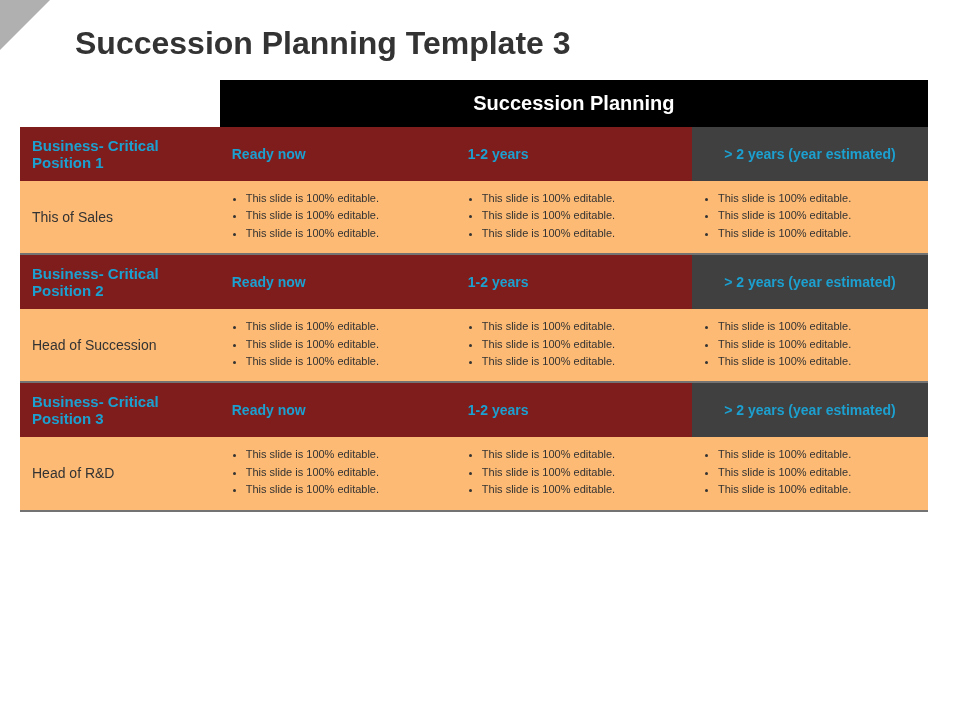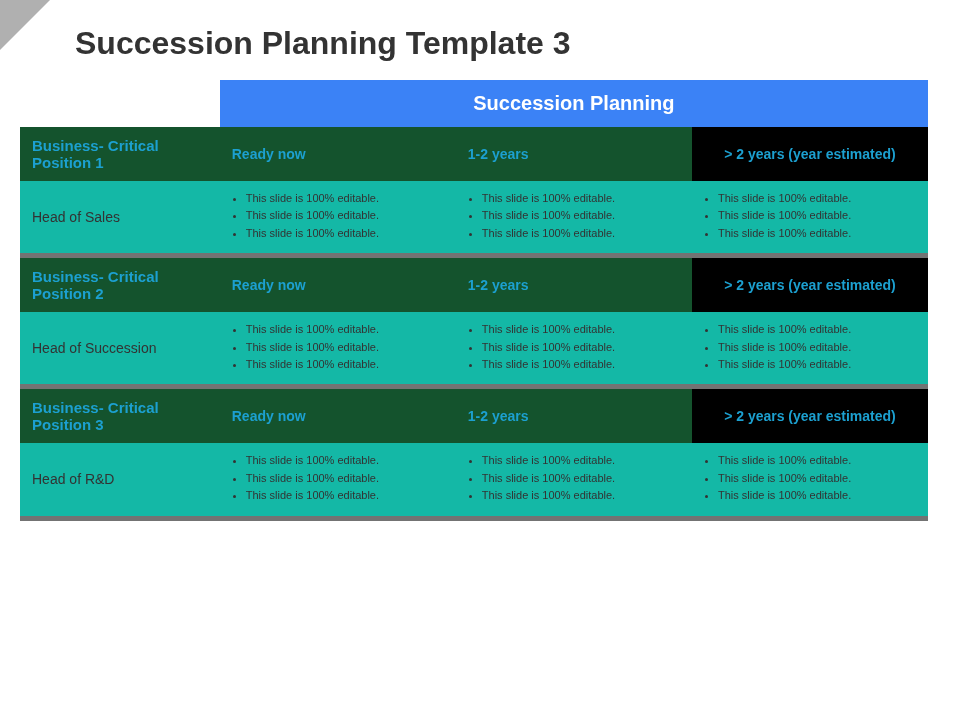--- a/index.html
+++ b/index.html
@@ -51,63 +51,63 @@
       table-layout: fixed;
     }
 
     .planning-table col.col-label { width: 22%; }
     .planning-table col.col-ready { width: 26%; }
     .planning-table col.col-1to2  { width: 26%; }
     .planning-table col.col-2plus { width: 26%; }
 
     
     .header-row td {
-      background: #3b82f6;
+      background: #000000;
       color: #ffffff;
       font-weight: bold;
       font-size: 20px;
       text-align: center;
       padding: 12px 8px;
     }
     .header-row td:first-child {
       background: #ffffff;
     }
 
     
     .section-header-row td {
-      background: #14532d;
+      background: #7f1d1d;
       padding: 10px 12px;
       vertical-align: middle;
     }
     .section-header-row td.label-cell {
       color: #1ca0d0;
       font-weight: bold;
       font-size: 15px;
       padding: 10px 12px;
     }
     .section-header-row td.value-cell {
       color: #1ca0d0;
       font-weight: bold;
       font-size: 14px;
       text-align: left;
     }
     .section-header-row td.last-value-cell {
-      background: #000000;
+      background: #404040;
       color: #1ca0d0;
       font-weight: bold;
       font-size: 14px;
       text-align: center;
     }
 
     
     .data-row td {
-      background: #14b8a6;
+      background: #fdba74;
       padding: 10px 12px;
       vertical-align: top;
-      border-bottom: 5px solid #737373;
+      border-bottom: 2px solid #737373;
     }
     .data-row td.role-cell {
       font-size: 14px;
       color: #333333;
       font-weight: normal;
       vertical-align: middle;
     }
     .data-row td.bullet-cell {
       font-size: 11px;
       color: #333333;
@@ -144,21 +144,21 @@
     </tr>
 
     <tr class="section-header-row">
       <td class="label-cell">Business- Critical<br>Position 1</td>
       <td class="value-cell">Ready now</td>
       <td class="value-cell">1-2 years</td>
       <td class="last-value-cell">&gt; 2 years (year estimated)</td>
     </tr>
 
     <tr class="data-row">
-      <td class="role-cell">Head of Sales</td>
+      <td class="role-cell">This of Sales</td>
       <td class="bullet-cell">
         <ul>
           <li>This slide is 100% editable.</li>
           <li>This slide is 100% editable.</li>
           <li>This slide is 100% editable.</li>
         </ul>
       </td>
       <td class="bullet-cell">
         <ul>
           <li>This slide is 100% editable.</li>

